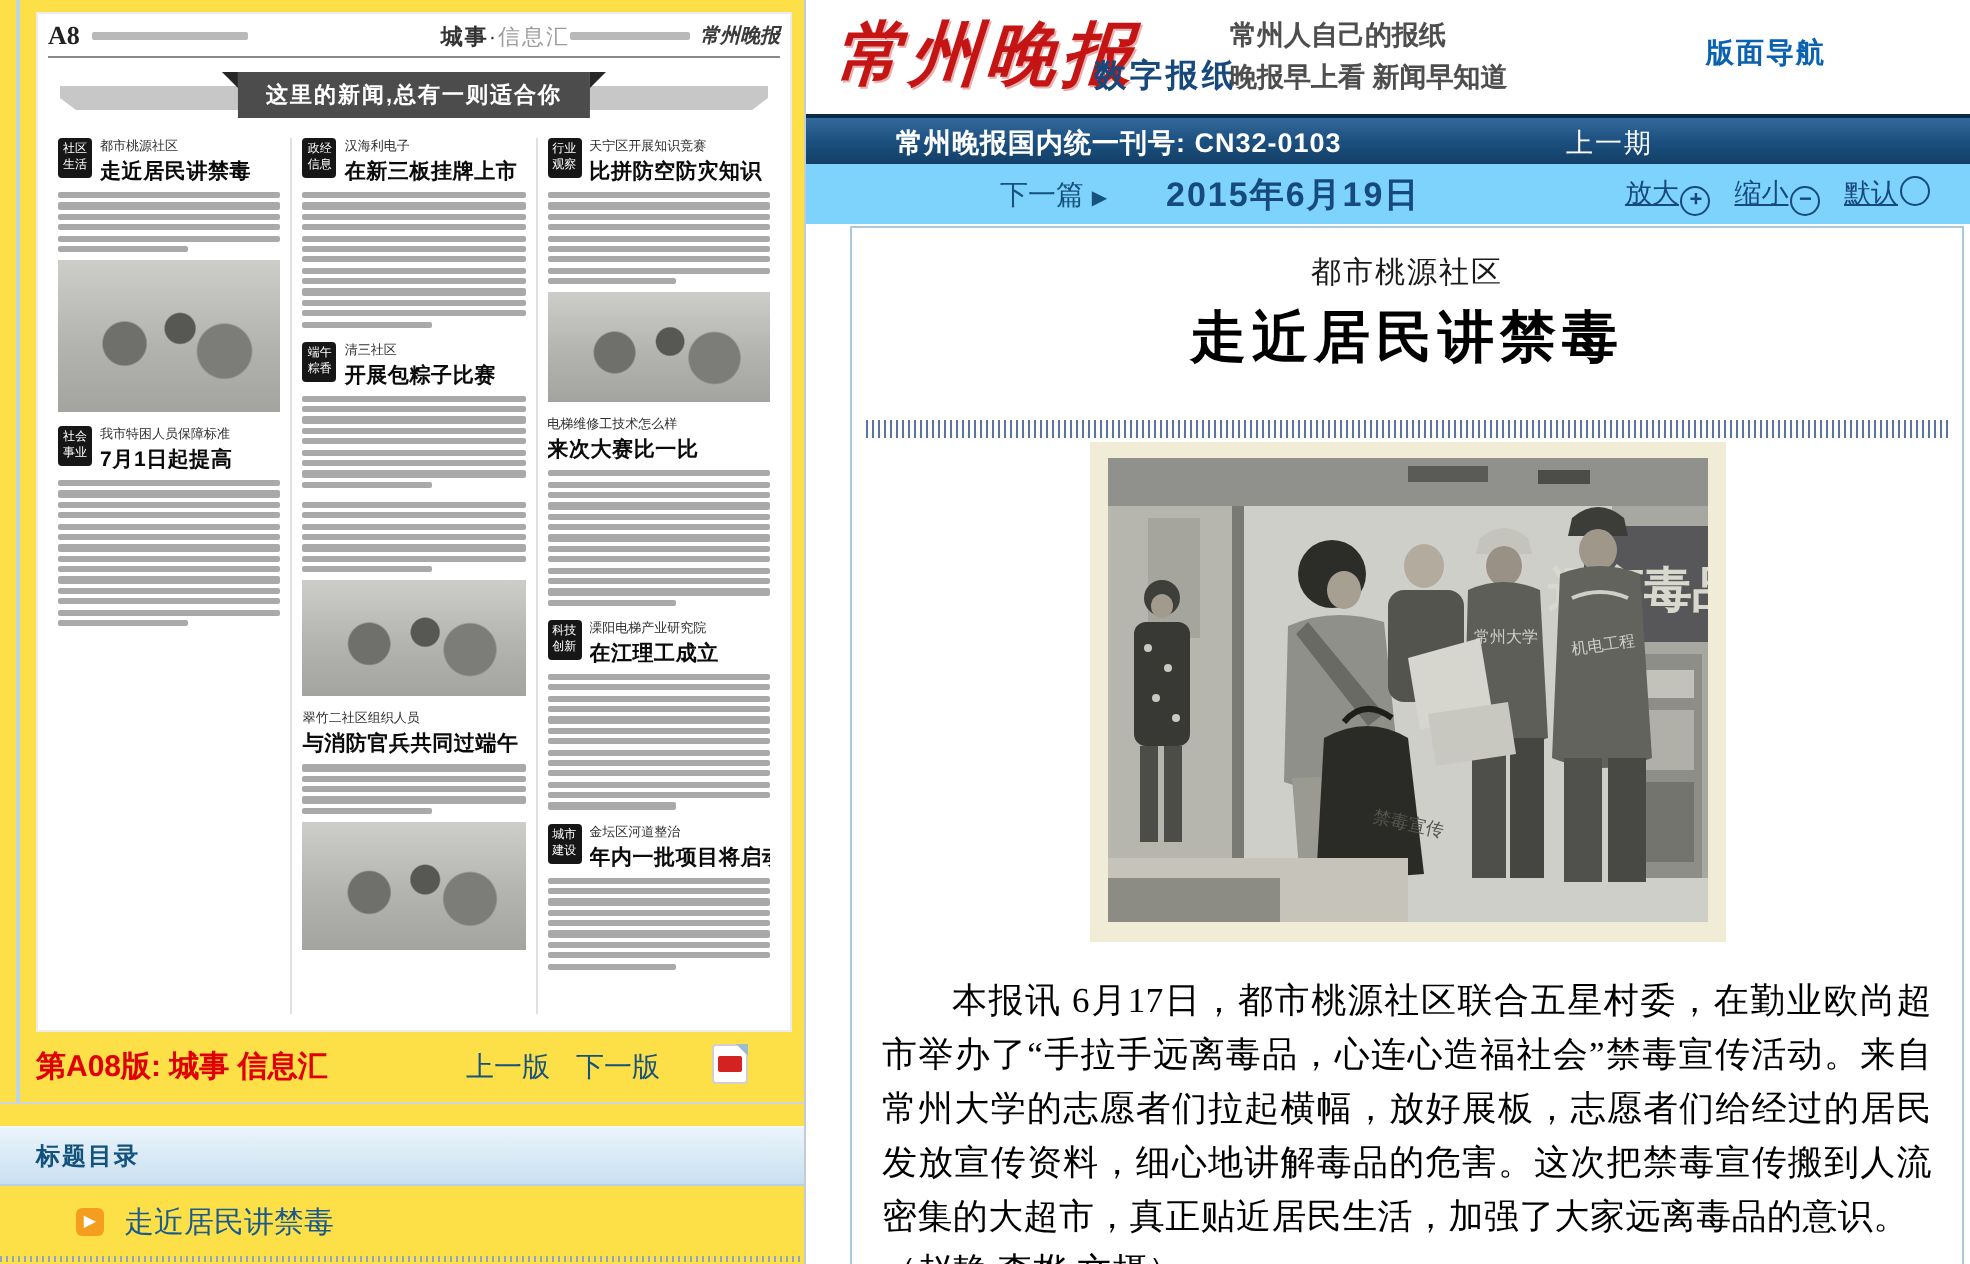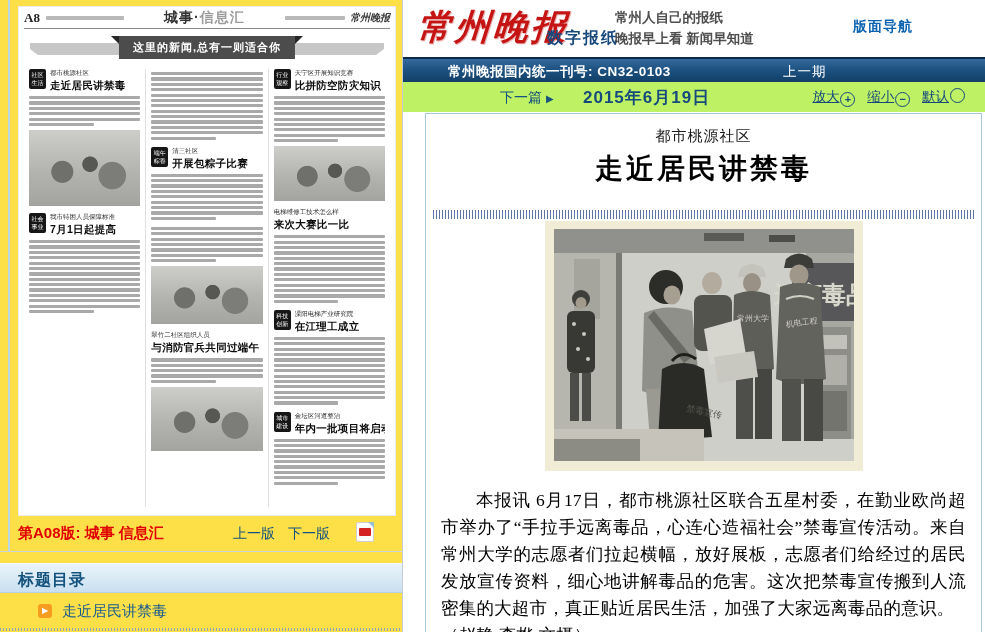--- a/index.html
+++ b/index.html
@@ -12,21 +12,21 @@
 
   
   .left-panel{position:absolute;left:0;top:0;width:402px;height:632px;background:#fde047;border-right:1px solid #c3ccd4;}
   .left-edge-line{position:absolute;left:8px;top:0;width:2px;height:552px;background:#bcd6e8;}
 
   .newspaper{position:absolute;left:18px;top:6px;width:378px;height:510px;background:#fff;border:1px solid #ececec;box-sizing:border-box;padding:3px 5px;}
   .np-header{display:flex;align-items:center;border-bottom:1px solid #8a8a8a;padding-bottom:2px;height:16px;}
   .np-pageno{font-family:"Liberation Serif",serif;font-weight:bold;font-size:13px;color:#222;}
   .ph-bar{display:inline-block;height:4px;background:#b9b9b9;border-radius:1px;}
   .np-meta-l{width:78px;margin-left:6px;}
-  .np-section{flex:1;text-align:center;font-size:14px;font-weight:bold;color:#333;letter-spacing:1px;white-space:nowrap;}
+  .np-section{flex:1;text-align:right;font-size:11px;font-weight:normal;color:#333;letter-spacing:1px;white-space:nowrap;}
   .np-section .lite{color:#9c9c9c;}
   .np-meta-r{width:60px;margin-right:5px;}
   .np-masthead{font-family:"DejaVu Serif",serif;font-style:italic;font-weight:bold;font-size:10px;color:#3a3a3a;white-space:nowrap;}
 
   .np-banner-row{position:relative;height:30px;margin:4px 0 6px;}
   .np-wing{position:absolute;top:10px;height:12px;background:#c7c7c7;}
   .np-wing.l{left:6px;width:98px;clip-path:polygon(0 0,100% 0,100% 100%,8px 100%,0 50%);}
   .np-wing.r{right:6px;width:98px;clip-path:polygon(0 0,100% 0,100% 50%,calc(100% - 8px) 100%,0 100%);}
   .np-banner{position:absolute;left:50%;top:3px;transform:translateX(-50%);background:#4c4c4c;color:#fff;
     font-size:11px;font-weight:bold;letter-spacing:1px;padding:4px 14px;white-space:nowrap;}
@@ -59,21 +59,21 @@
   .pg-next{left:288px;}
   .pdf-icon{position:absolute;left:356px;top:2px;width:16px;height:18px;background:#fff;border:1px solid #d0d0d0;border-radius:2px;display:block;}
   .pdf-icon::before{content:"";position:absolute;left:2px;top:5px;width:12px;height:8px;background:#d42222;border-radius:1px;}
   .pdf-icon::after{content:"";position:absolute;right:-1px;top:-1px;border-style:solid;border-width:0 6px 6px 0;border-color:transparent #9dbcd2 transparent transparent;}
 
   .left-hr{position:absolute;left:0;top:551px;width:402px;height:1px;background:#cdd4da;}
 
   .toc-bar{position:absolute;left:0;top:563px;width:402px;height:30px;
     background:linear-gradient(180deg,#eaf4fb 0%,#d8e9f5 55%,#c9dff0 100%);
     border-top:1px solid #f2f8fc;border-bottom:1px solid #b7d2e5;box-sizing:border-box;}
-  .toc-bar span{display:inline-block;margin:6px 0 0 18px;font-size:16px;font-weight:bold;color:#14527e;letter-spacing:1px;}
+  .toc-bar span{display:inline-block;margin:6px 0 0 18px;font-size:12px;font-weight:bold;color:#14527e;letter-spacing:1px;}
   .toc-item{position:absolute;left:0;top:602px;width:402px;height:22px;}
   .toc-ico{position:absolute;left:38px;top:2px;width:14px;height:14px;background:#f59d1f;border-radius:3px;
     color:#fff;font-size:8px;line-height:14px;text-align:center;}
   .toc-link{position:absolute;left:62px;top:0;font-size:15px;color:#1a5a8e;}
   .toc-dotted{position:absolute;left:0;top:628px;width:402px;height:3px;
     background:repeating-linear-gradient(90deg,#8fa6bd 0 1px,transparent 1px 3px);}
 
   
   .right-panel{position:absolute;left:403px;top:0;width:582px;height:632px;background:#fff;}
 
@@ -83,21 +83,21 @@
   .logo-sub{position:absolute;left:144px;top:28px;font-size:16px;font-weight:bold;color:#17497d;letter-spacing:2px;}
   .tagline{position:absolute;left:212px;top:7px;width:170px;text-align:left;font-size:13.5px;font-weight:bold;color:#4e4e4e;line-height:21px;}
   .plate-nav{position:absolute;right:72px;top:18px;font-size:14px;font-weight:bold;color:#0a62b0;letter-spacing:1px;}
 
   .issue-bar{position:absolute;left:0;top:57px;width:700px;height:25px;
     background:linear-gradient(180deg,#356a9c 0%,#1d5282 45%,#123f66 100%);
     border-top:2px solid #0a2a4a;box-sizing:border-box;}
   .issue-issn{position:absolute;left:45px;top:4px;font-size:13.5px;font-weight:bold;color:#fff;letter-spacing:0.5px;}
   .issue-prev{position:absolute;left:380px;top:4px;font-size:13.5px;color:#fff;letter-spacing:1px;text-align:right;}
 
-  .nav-row{position:absolute;left:0;top:82px;width:582px;height:30px;background:#bef264;}
+  .nav-row{position:absolute;left:0;top:82px;width:582px;height:30px;background:#7dd3fc;}
   .next-article{position:absolute;left:97px;top:7px;font-size:14px;color:#17527f;}
   .next-article .tri{font-size:10px;}
   .nav-date{position:absolute;left:180px;top:4px;font-size:17px;font-weight:bold;color:#16497c;letter-spacing:1px;}
   .zoom-ctrls{position:absolute;right:20px;top:6px;font-size:13.5px;color:#17497d;white-space:nowrap;}
   .zoom-ctrls a{color:#17497d;text-decoration:underline;margin-left:8px;}
   .circle-ico{display:inline-block;width:13px;height:13px;border:1.5px solid #17497d;border-radius:50%;
     text-align:center;line-height:12px;font-size:11px;font-weight:bold;vertical-align:-2px;margin-left:1px;}
 
   .article-panel{position:absolute;left:22px;top:113px;width:557px;height:540px;
     border:1px solid #a9c8dc;box-sizing:border-box;background:#fff;}
@@ -178,20 +178,30 @@
               <div class="np-line"></div>
               <div class="np-line"></div>
               <div class="np-line"></div>
               <div class="np-line"></div>
               <div class="np-line" style="width: 58%;"></div>
             </div>
           </div>
         </div>
         <div class="np-col">
           <div class="np-article">
+            <div class="np-head">
+              <div class="np-badge">
+                <div>政经</div>
+                <div>信息</div>
+              </div>
+              <div class="np-ht">
+                <div class="np-kicker">汉海利电子</div>
+                <div class="np-headline">在新三板挂牌上市</div>
+              </div>
+            </div>
             <div class="np-lines">
               <div class="np-line"></div>
               <div class="np-line"></div>
               <div class="np-line"></div>
               <div class="np-line"></div>
               <div class="np-line"></div>
               <div class="np-line"></div>
               <div class="np-line"></div>
               <div class="np-line"></div>
               <div class="np-line"></div>

